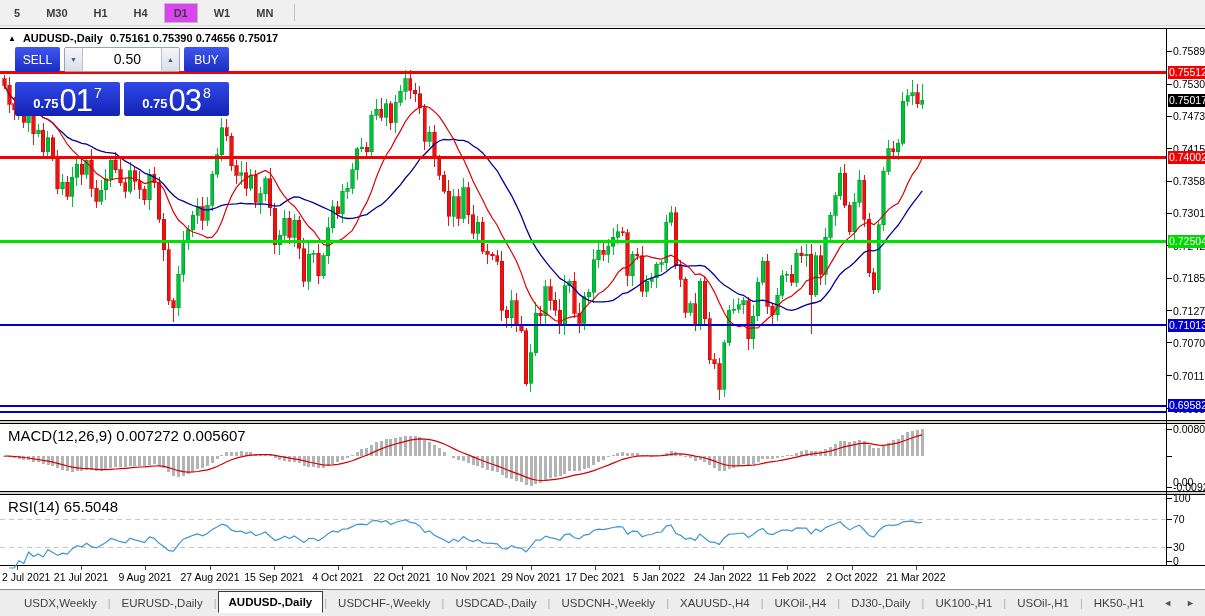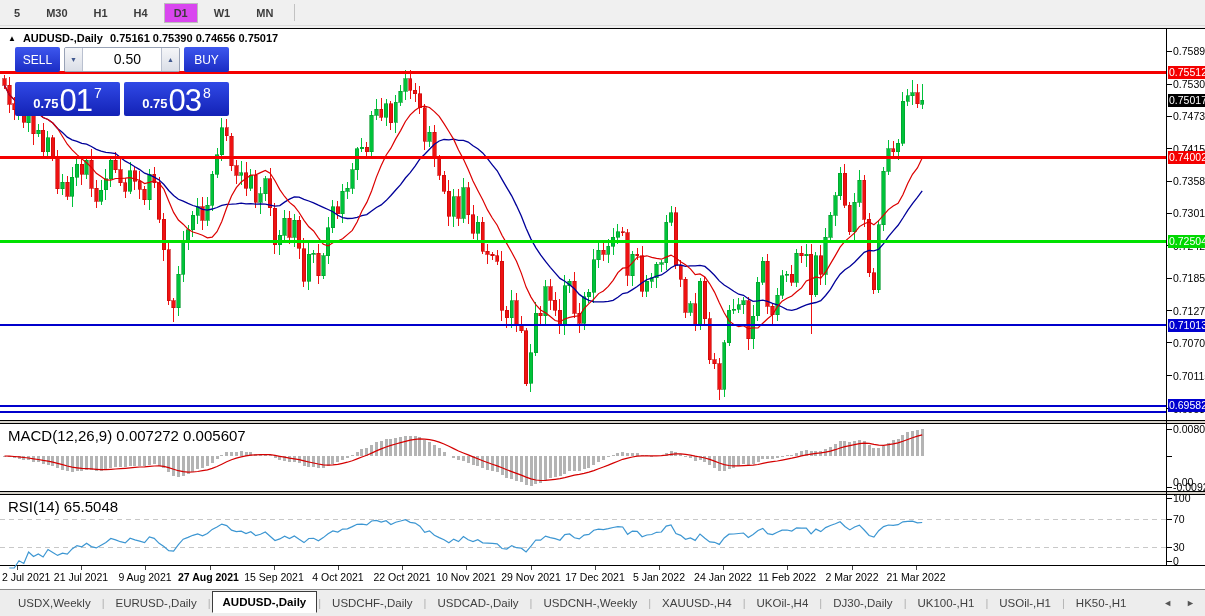--- a/index.html
+++ b/index.html
@@ -58,21 +58,21 @@
   .tp-row2{display:flex;gap:4px;margin-top:10px;height:34px}
   .quote{flex:1;background:linear-gradient(#3049e6,#1322b6);border-radius:2px;color:#fff;
          display:flex;align-items:flex-end;justify-content:center;cursor:pointer}
   .q-prefix{font-size:13px;font-weight:700;margin-bottom:5px}
   .q-big{font-size:31px;line-height:31px;font-weight:400;margin-left:1px;letter-spacing:-1px}
   .q-sup{font-size:14px;margin-bottom:15px;margin-left:2px}
 
   
   #tabbar{left:0;top:589px;width:1205px;height:27px;background:#ededed;
           border-top:1px solid #8a8a8a;display:flex;align-items:center;
-          font-size:11.5px;color:#3f3f3f;padding-left:8px;box-sizing:border-box;z-index:4}
+          font-size:11.5px;color:#3f3f3f;padding-left:14px;box-sizing:border-box;z-index:4}
   .tab{padding:5px 10px;cursor:pointer;white-space:nowrap}
   .tab.active{background:#fff;border:1px solid #3c3c3c;border-bottom:1px solid #fff;
               font-weight:700;color:#000;position:relative;top:-1px;padding:4px 10px}
   .tabsep{color:#b0b0b0;padding:0 1px;font-size:11px}
   .scrolls{margin-left:auto;margin-right:10px;color:#555;font-size:9px;display:flex;gap:14px}
   .scrolls span{cursor:pointer}
 </style>
 </head>
 <body>
 
@@ -742,31 +742,31 @@
     <div class="ticklbl" style="top: 423px;">0.008061</div>
     <div class="ticklbl" style="top: 476px;">0.00</div>
     <div class="ticklbl" style="top: 481px;">-0.00928</div>
     <div class="ticklbl" style="top: 492px;">100</div>
     <div class="ticklbl" style="top: 513px;">70</div>
     <div class="ticklbl" style="top: 541px;">30</div>
     <div class="ticklbl" style="top: 555px;">0</div>
     <div class="datelbl" style="left: 2px;">2 Jul 2021</div>
     <div class="datelbl" style="left: 49px; width: 64px; text-align: center;">21 Jul 2021</div>
     <div class="datelbl" style="left: 113px; width: 64px; text-align: center;">9 Aug 2021</div>
-    <div class="datelbl" style="left: 178px; width: 64px;  font-weight: bold;">27 Aug 2021</div>
+    <div class="datelbl" style="left: 178px; width: 64px; text-align: center;">27 Aug 2021</div>
     <div class="datelbl" style="left: 242px; width: 64px; text-align: center;">15 Sep 2021</div>
     <div class="datelbl" style="left: 306px; width: 64px; text-align: center;">4 Oct 2021</div>
     <div class="datelbl" style="left: 370px; width: 64px; text-align: center;">22 Oct 2021</div>
     <div class="datelbl" style="left: 434px; width: 64px; text-align: center;">10 Nov 2021</div>
     <div class="datelbl" style="left: 499px; width: 64px; text-align: center;">29 Nov 2021</div>
     <div class="datelbl" style="left: 563px; width: 64px; text-align: center;">17 Dec 2021</div>
     <div class="datelbl" style="left: 627px; width: 64px; text-align: center;">5 Jan 2022</div>
     <div class="datelbl" style="left: 691px; width: 64px; text-align: center;">24 Jan 2022</div>
     <div class="datelbl" style="left: 755px; width: 64px; text-align: center;">11 Feb 2022</div>
-    <div class="datelbl" style="left: 820px; width: 64px; text-align: center;">2 Mar 2022</div>
+    <div class="datelbl" style="left: 820px; width: 64px; text-align: center;">2 Oct 2022</div>
     <div class="datelbl" style="left: 884px; width: 64px; text-align: center;">21 Mar 2022</div>
   </div>
 
 <div id="maintitle" class="abs">
   <span class="arr">▲</span>
   <span class="sym">AUDUSD-,Daily</span>
   <span class="ohlc">0.75161 0.75390 0.74656 0.75017</span>
 </div>
 
 <div id="tpanel" class="abs">
@@ -797,21 +797,21 @@
 <div class="paneltitle" style="left:8px;top:498px">RSI(14) 65.5048</div>
 
 <div id="tabbar" class="abs">
   <div id="tabs" style="display:flex;align-items:center">
       <div class="tab">USDX,Weekly</div>
       <span class="tabsep">|</span>
       <div class="tab">EURUSD-,Daily</div>
       <span class="tabsep">|</span>
       <div class="tab active">AUDUSD-,Daily</div>
       <span class="tabsep">|</span>
-      <div class="tab">USDCHF-,Daily</div>
+      <div class="tab">USDCHF-,Weekly</div>
       <span class="tabsep">|</span>
       <div class="tab">USDCAD-,Daily</div>
       <span class="tabsep">|</span>
       <div class="tab">USDCNH-,Weekly</div>
       <span class="tabsep">|</span>
       <div class="tab">XAUUSD-,H4</div>
       <span class="tabsep">|</span>
       <div class="tab">UKOil-,H4</div>
       <span class="tabsep">|</span>
       <div class="tab">DJ30-,Daily</div>

